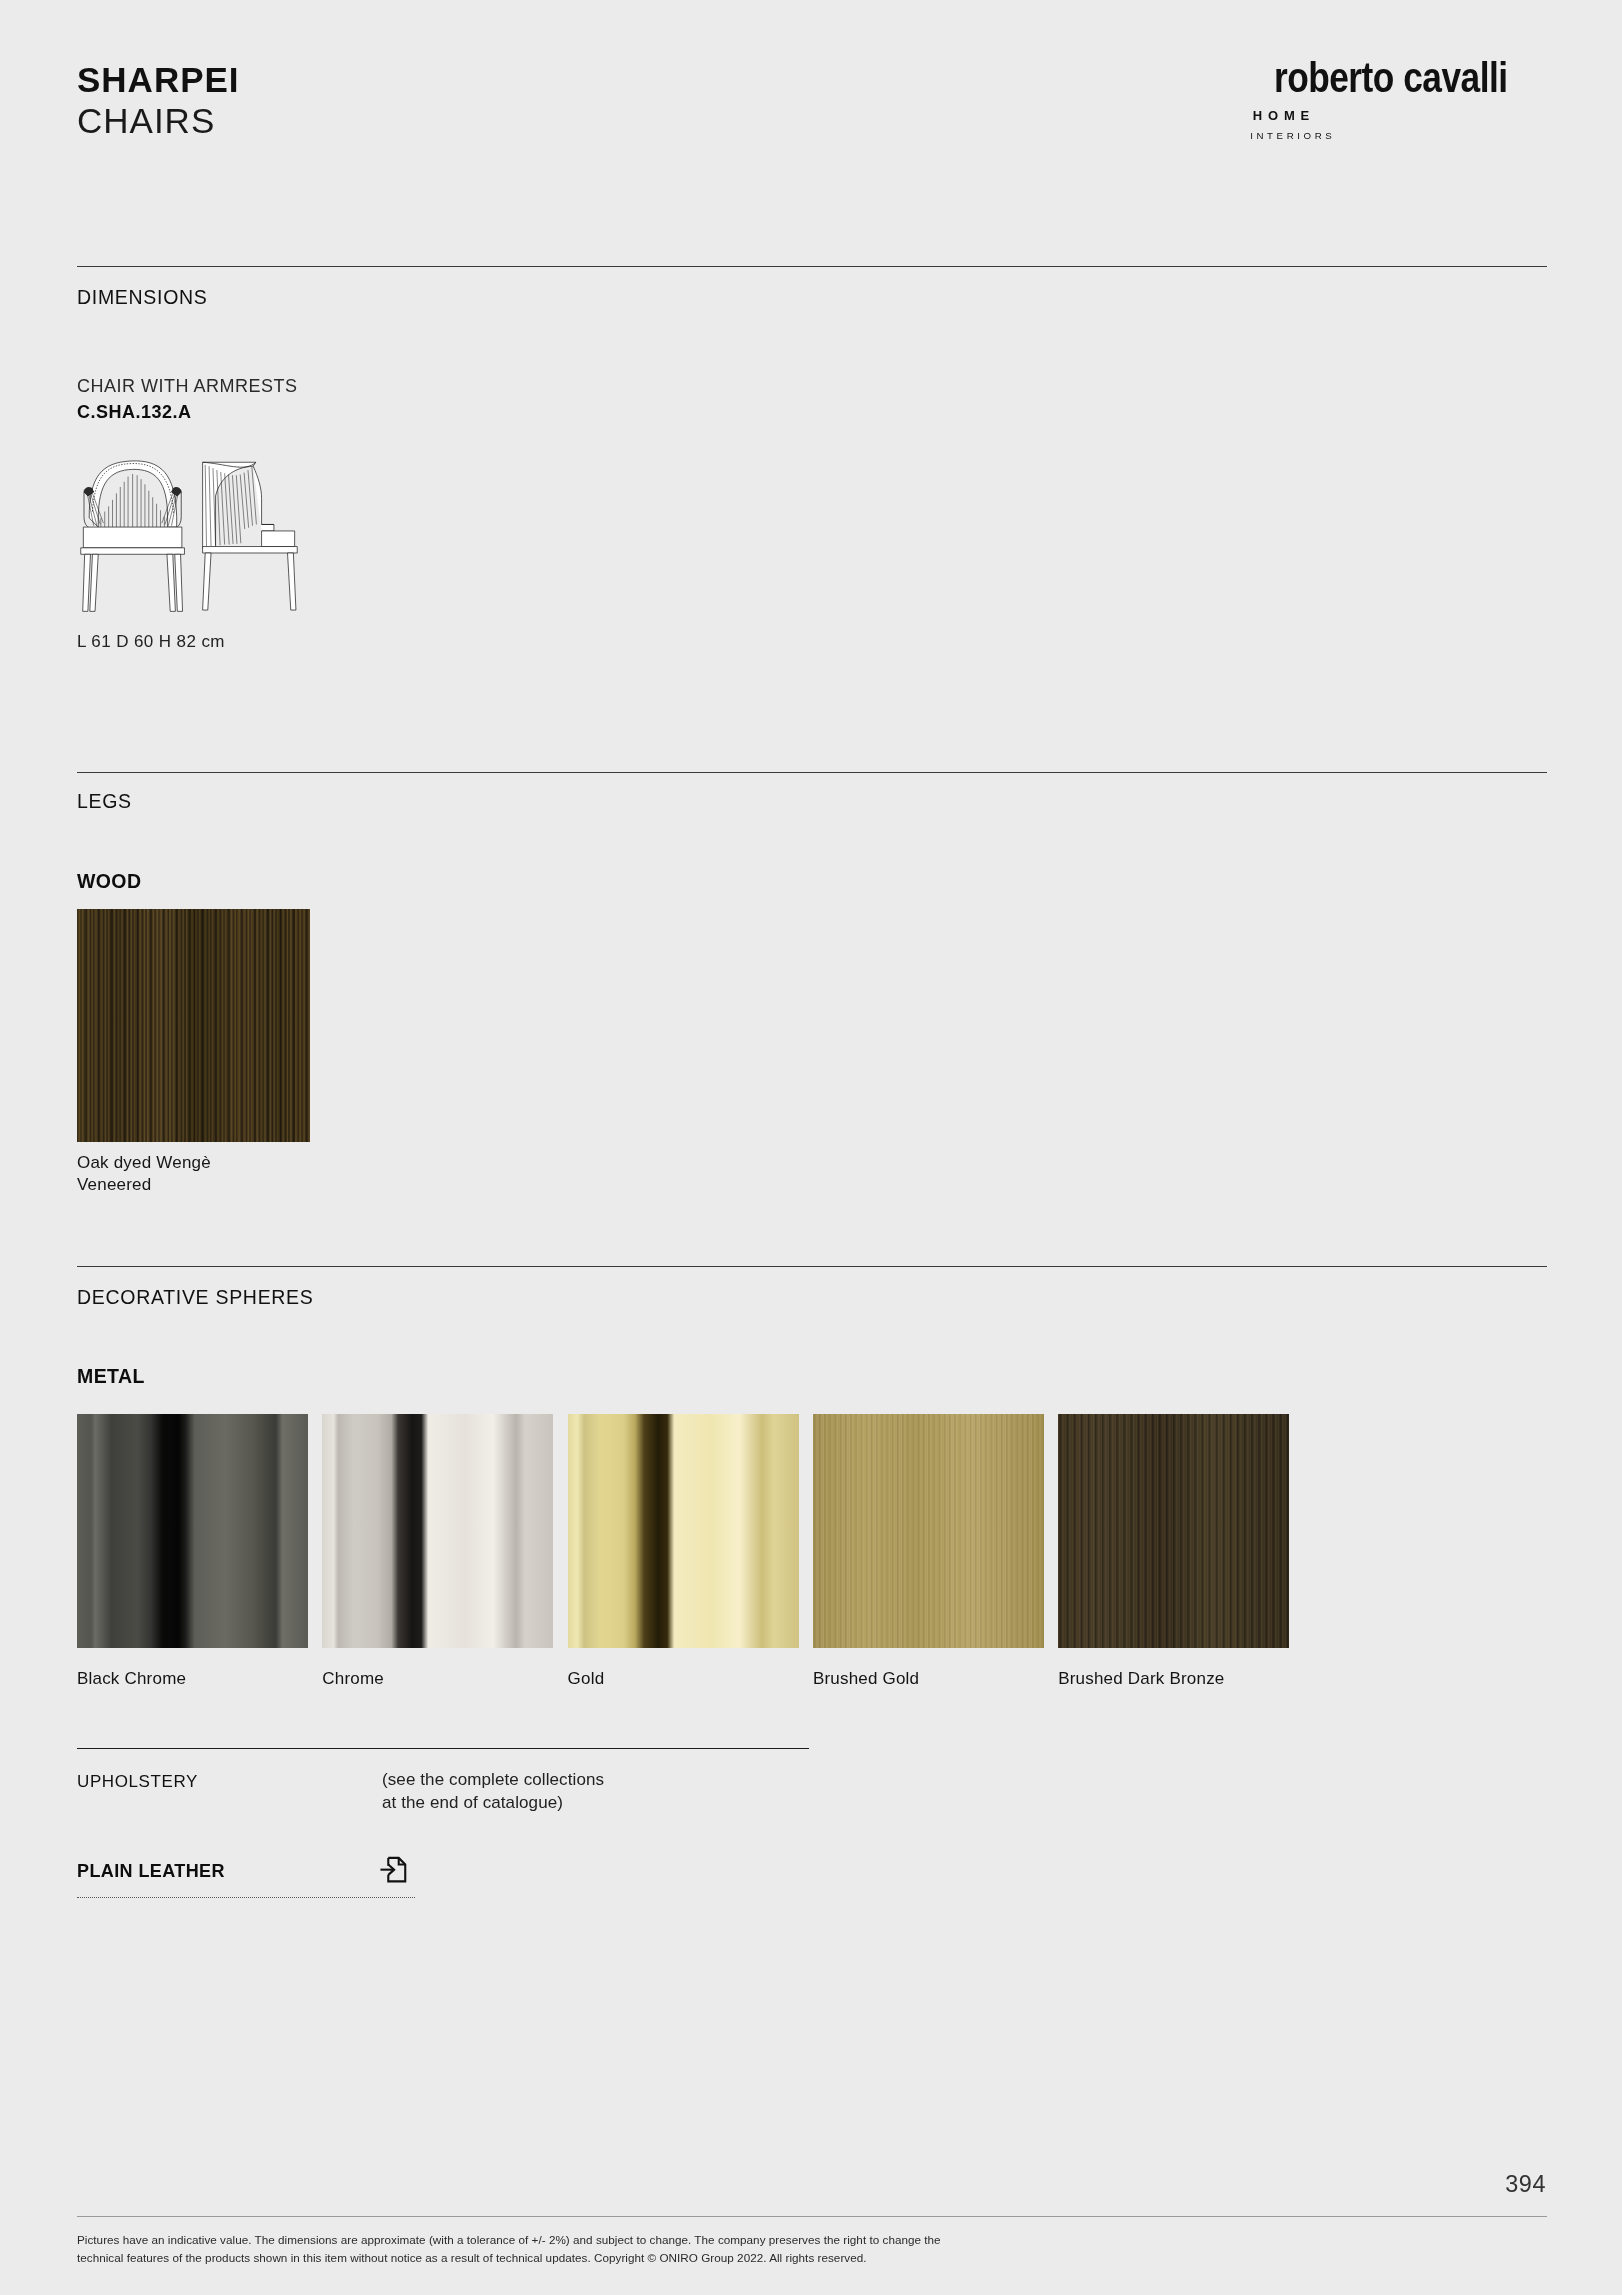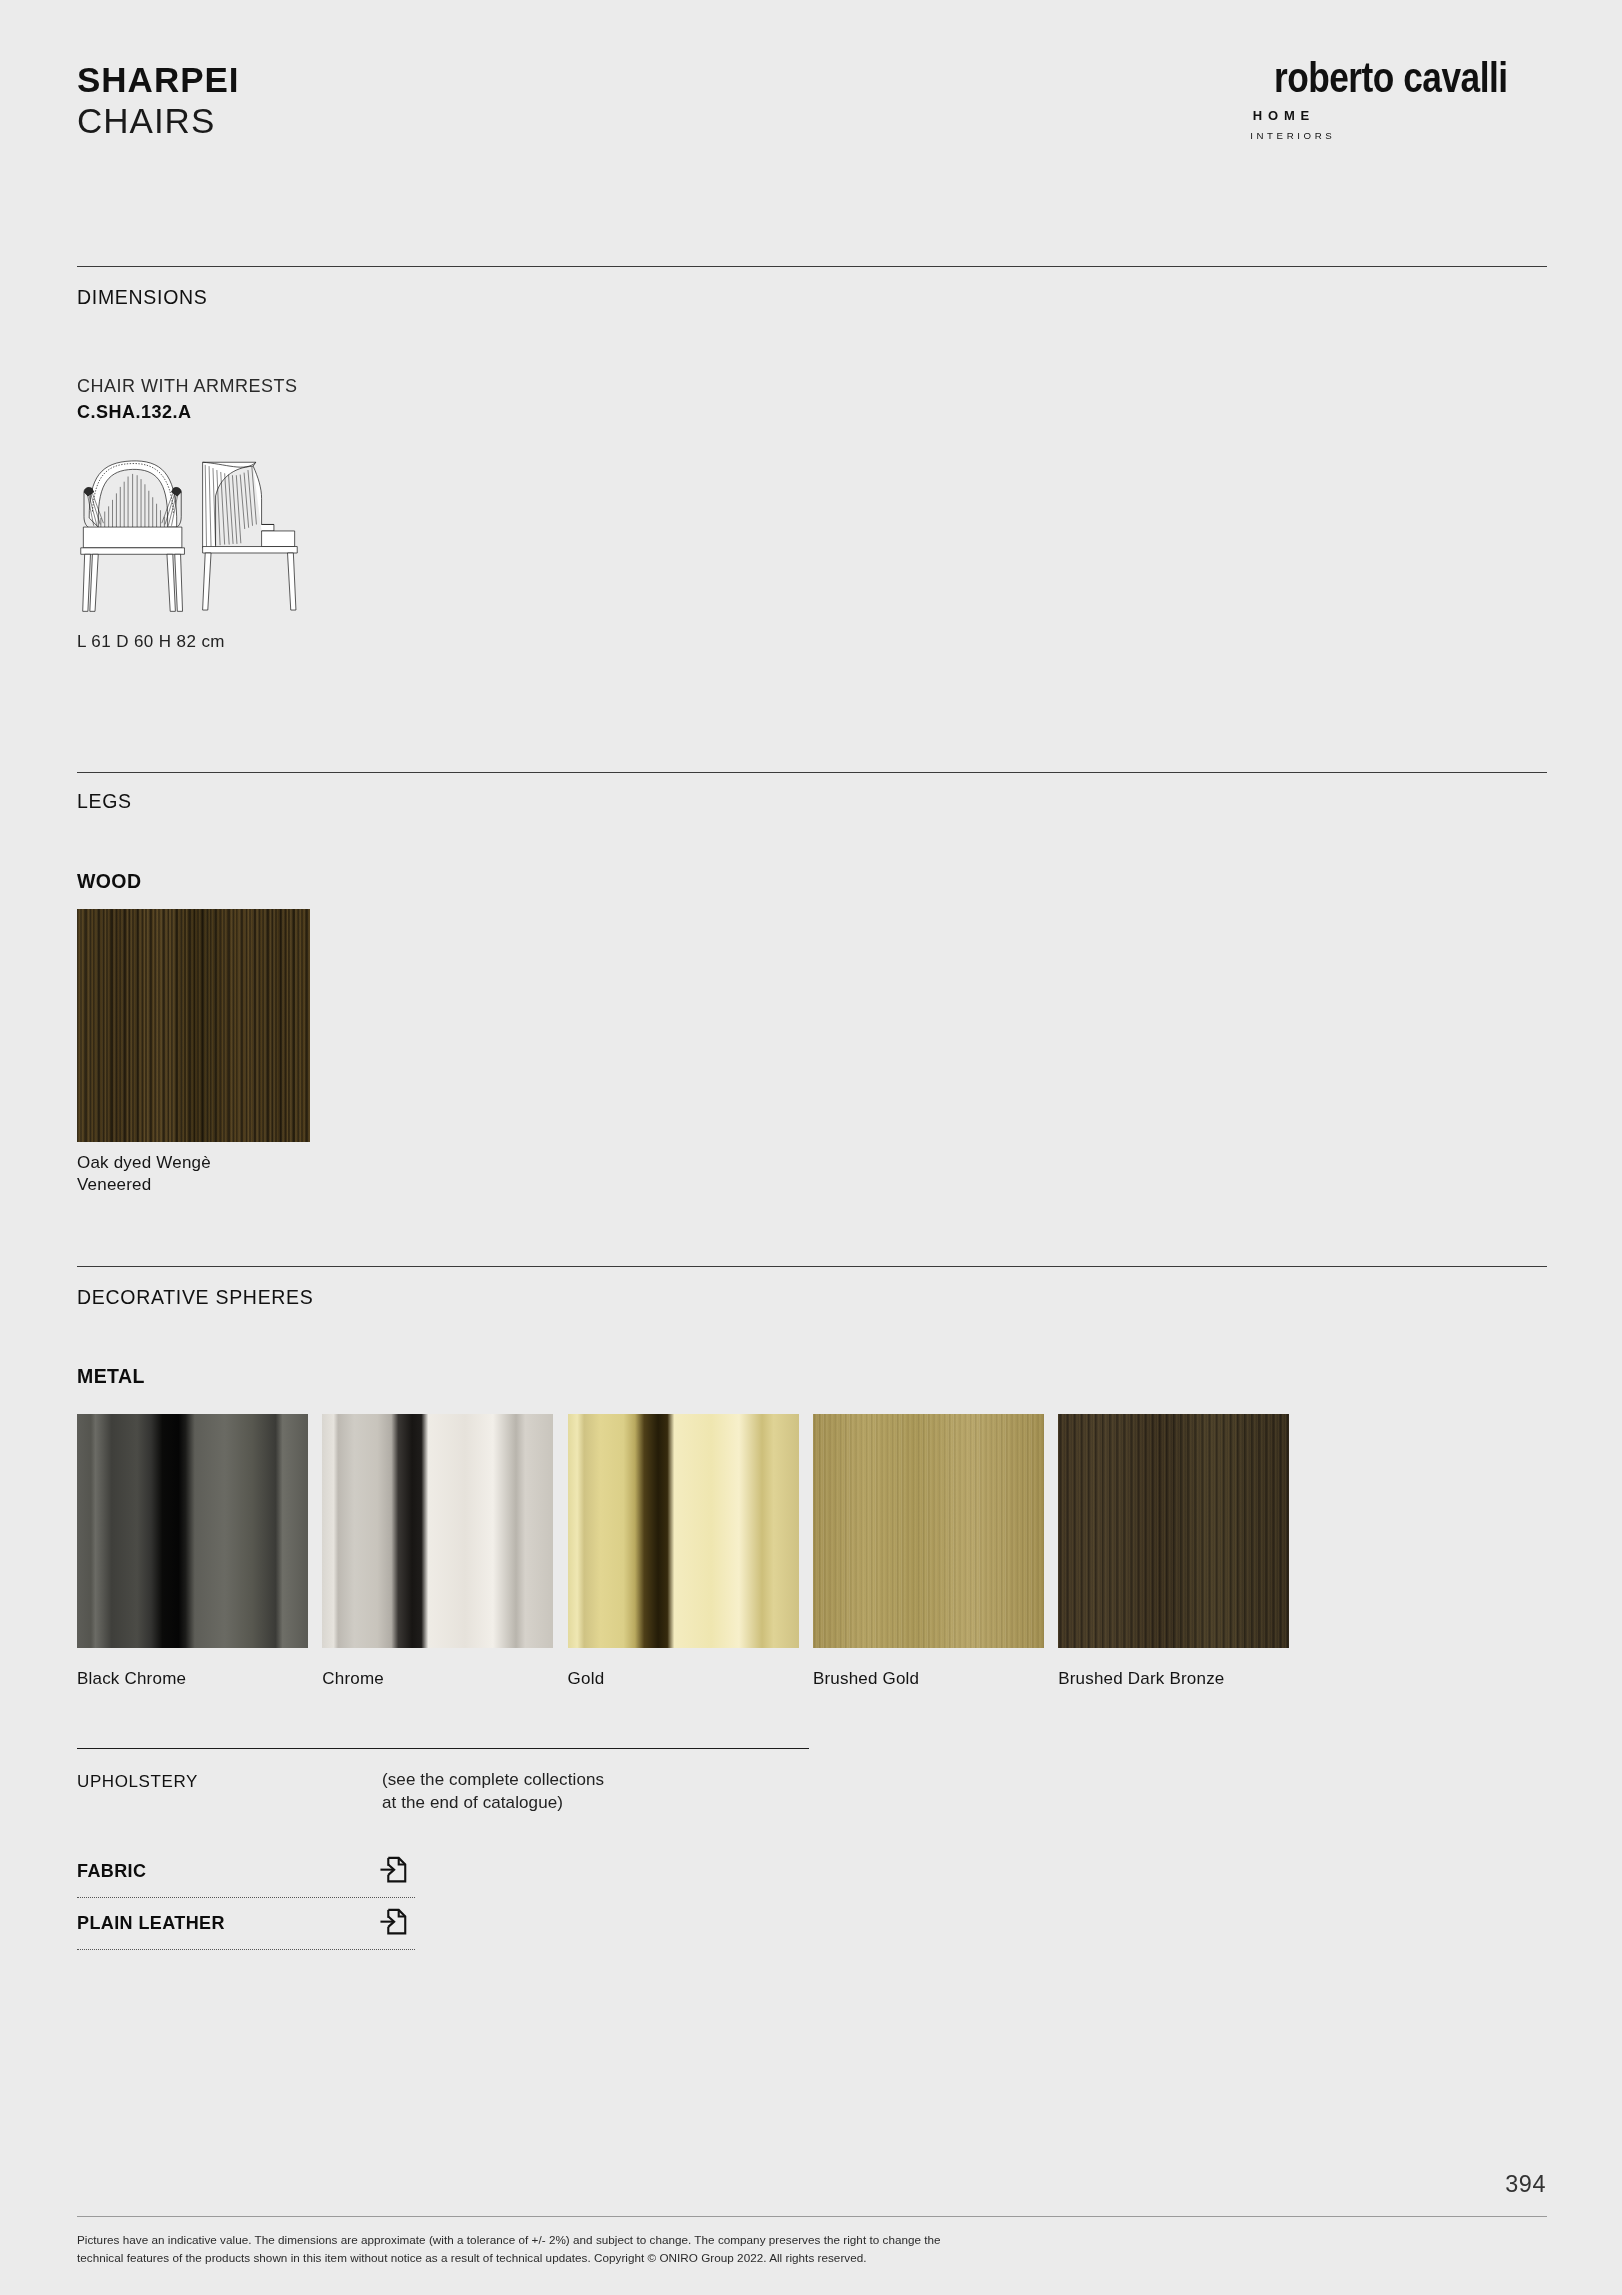--- a/index.html
+++ b/index.html
@@ -328,32 +328,20 @@
 
   <div class="rule short" style="top:1748px"></div>
   <div class="uph-title">UPHOLSTERY</div>
   <div class="uph-note">
     <div>(see the complete collections</div>
     <div> at the end of catalogue)</div>
   </div>
 
   <div class="uph-list">
 
-    <div class="uph-row">
-      <span class="uph-label">FABRIC</span>
-      <span class="uph-icon">
-        <svg width="29" height="30" viewBox="0 0 44 46" fill="none">
-          <path d="M14 6 H30 L40 16 V42 H14 V32" stroke="#111" stroke-width="3.2" fill="none"></path>
-          <path d="M14 6 V18" stroke="#111" stroke-width="3.2"></path>
-          <path d="M30 6 V16 H40" stroke="#111" stroke-width="3.2" fill="none"></path>
-          <path d="M2 24 H22" stroke="#111" stroke-width="3.2"></path>
-          <path d="M14 16 L23 24 L14 32" stroke="#111" stroke-width="3.2" fill="none"></path>
-        </svg>
-      </span>
-    </div>
 
     <div class="uph-row">
       <span class="uph-label">PLAIN LEATHER</span>
       <span class="uph-icon">
         <svg width="29" height="30" viewBox="0 0 44 46" fill="none">
           <path d="M14 6 H30 L40 16 V42 H14 V32" stroke="#111" stroke-width="3.2" fill="none"></path>
           <path d="M14 6 V18" stroke="#111" stroke-width="3.2"></path>
           <path d="M30 6 V16 H40" stroke="#111" stroke-width="3.2" fill="none"></path>
           <path d="M2 24 H22" stroke="#111" stroke-width="3.2"></path>
           <path d="M14 16 L23 24 L14 32" stroke="#111" stroke-width="3.2" fill="none"></path>

